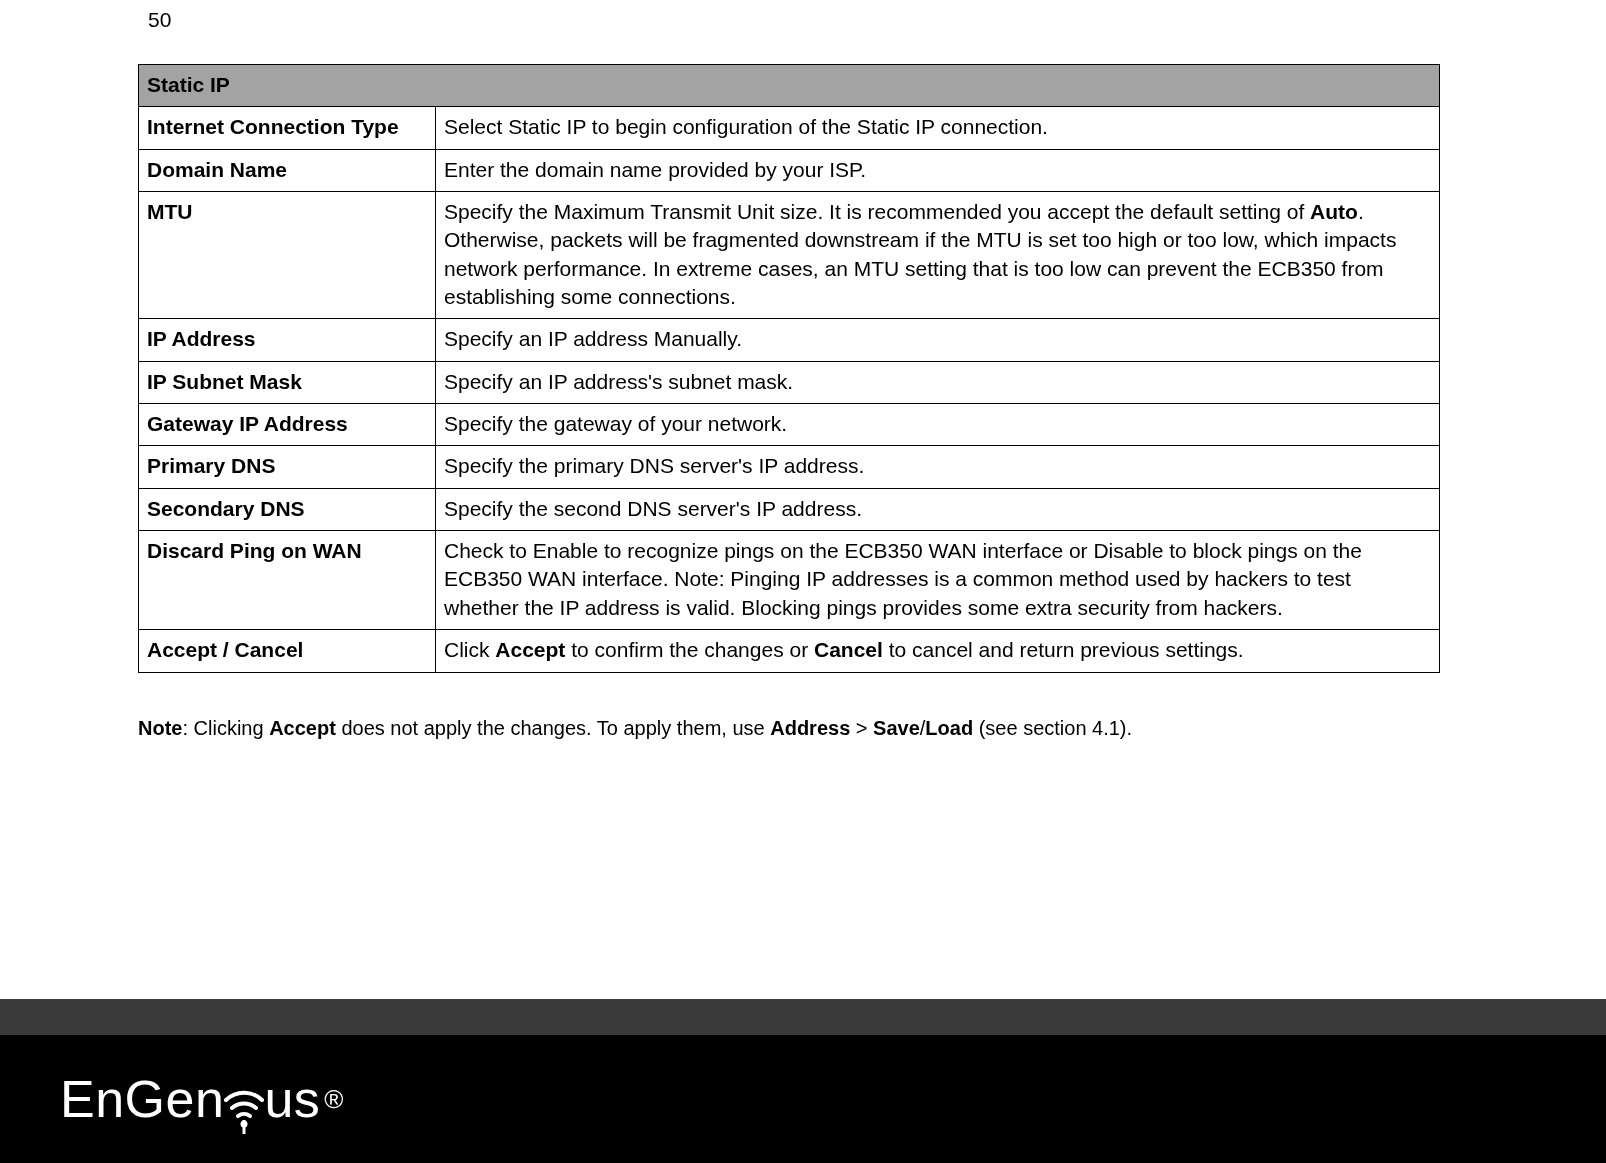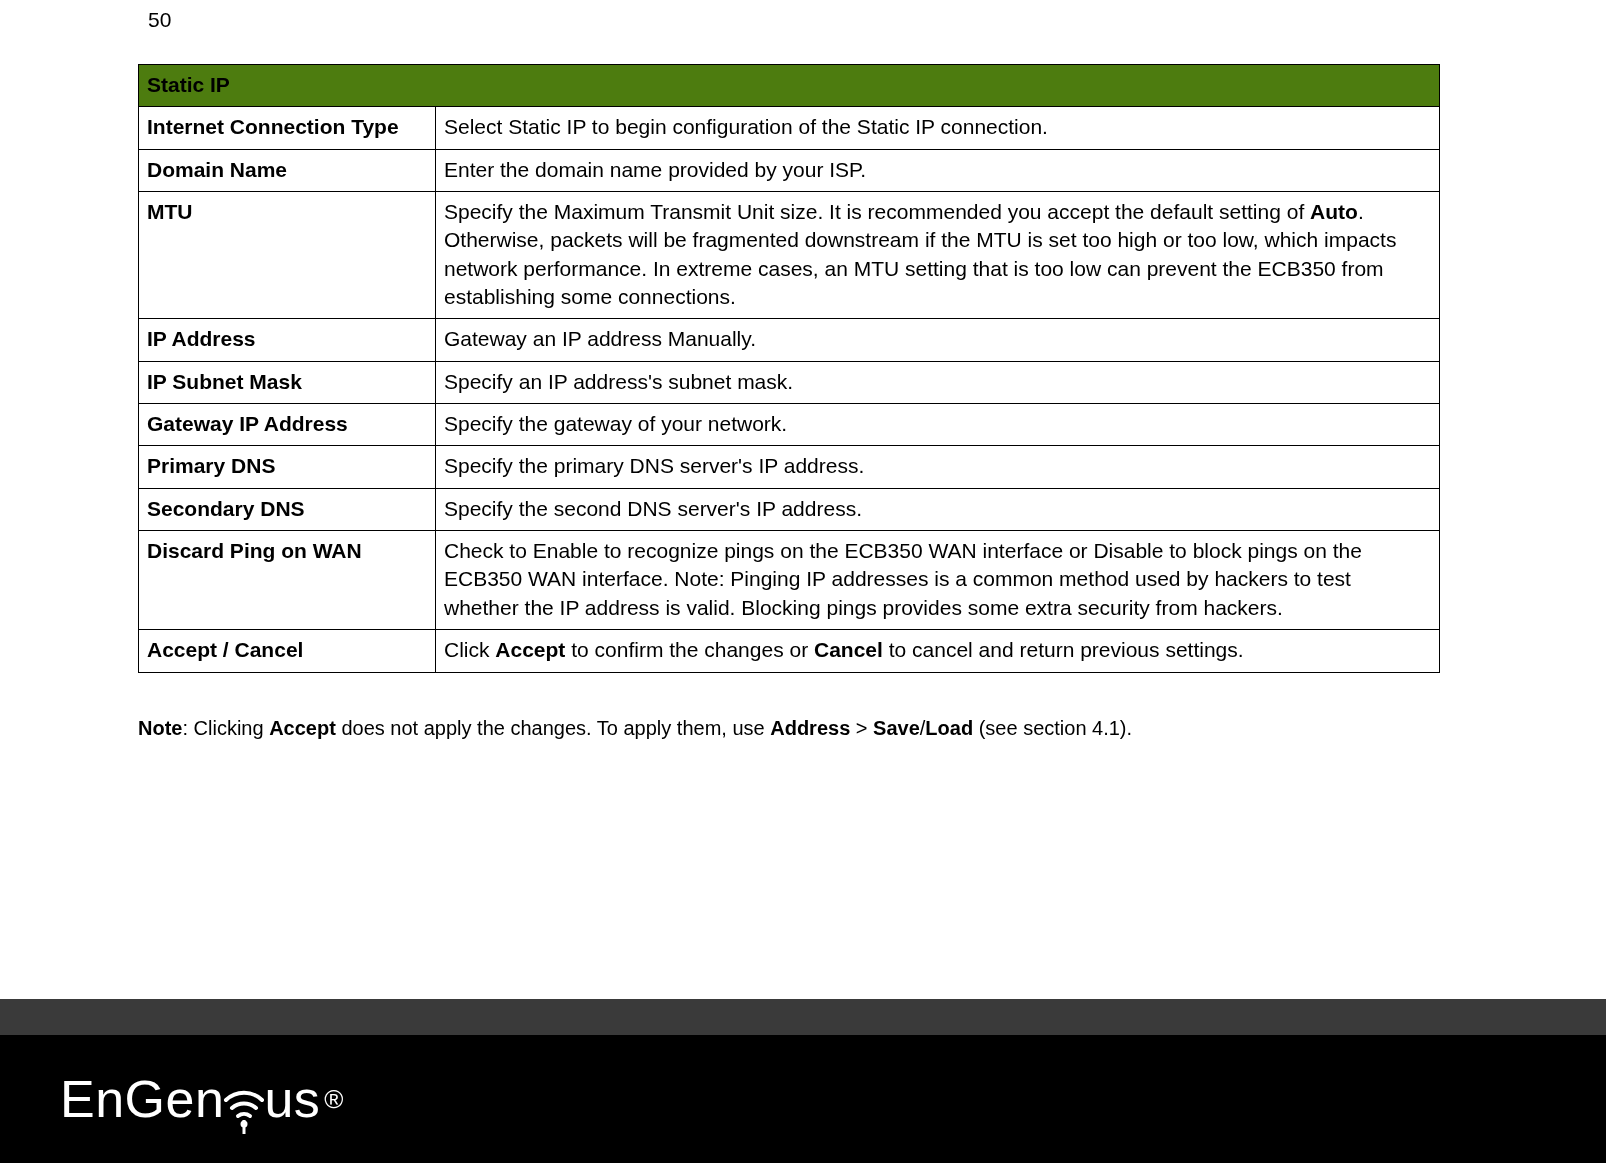--- a/index.html
+++ b/index.html
@@ -4,21 +4,21 @@
 <style>
   * { box-sizing: border-box; margin: 0; padding: 0; }
   html, body { width: 1606px; height: 1163px; font-family: Arial, Helvetica, sans-serif; background: #fff; color: #000; }
   .page { position: relative; width: 1606px; height: 1163px; }
   .page-number { position: absolute; top: 8px; left: 148px; font-size: 21px; }
   .content { position: absolute; top: 64px; left: 138px; width: 1302px; }
   table.config { width: 100%; border-collapse: collapse; table-layout: fixed; }
   table.config col.label-col { width: 297px; }
   table.config col.desc-col  { width: auto; }
   table.config th, table.config td { border: 1px solid #000; padding: 6px 8px 7px 8px; font-size: 21px; line-height: 1.35; vertical-align: top; text-align: left; }
-  table.config th.header-row { background: #4d7c0f; font-weight: bold; }
+  table.config th.header-row { background: #a3a3a3; font-weight: bold; }
   table.config td.label { font-weight: bold; }
   table.config td.desc  { font-weight: normal; }
   .justify { text-align: justify; }
   .note { margin-top: 42px; font-size: 20px; line-height: 1.3; }
   .footer { position: absolute; left: 0; bottom: 0; width: 1606px; }
   .footer .bar1 { height: 36px; background: #3a3a3a; }
   .footer .bar2 { height: 128px; background: #000; display: flex; align-items: center; }
   .logo { margin-left: 60px; display: flex; align-items: center; color: #fff; font-size: 52px; font-weight: 500; letter-spacing: 0.5px; position: relative; }
   .logo .wifi { position: relative; width: 48px; height: 56px; margin: 0 -4px -2px -4px; display: inline-block; }
   .logo .wifi svg { position: absolute; bottom: -6px; left: -4px; }
@@ -50,21 +50,21 @@
           <tr>
             <td class="label">Domain Name</td>
             <td class="desc">Enter the domain name provided by your ISP.</td>
           </tr>
           <tr>
             <td class="label">MTU</td>
             <td class="desc justify">Specify the Maximum Transmit Unit size. It is recommended you accept the default setting of <b>Auto</b>. Otherwise, packets will be fragmented downstream if the MTU is set too high or too low, which impacts network performance. In extreme cases, an MTU setting that is too low can prevent the ECB350 from establishing some connections.</td>
           </tr>
           <tr>
             <td class="label">IP Address</td>
-            <td class="desc">Gateway an IP address Manually.</td>
+            <td class="desc">Specify an IP address Manually.</td>
           </tr>
           <tr>
             <td class="label">IP Subnet Mask</td>
             <td class="desc">Specify an IP address's subnet mask.</td>
           </tr>
           <tr>
             <td class="label">Gateway IP Address</td>
             <td class="desc">Specify the gateway of your network.</td>
           </tr>
           <tr>

